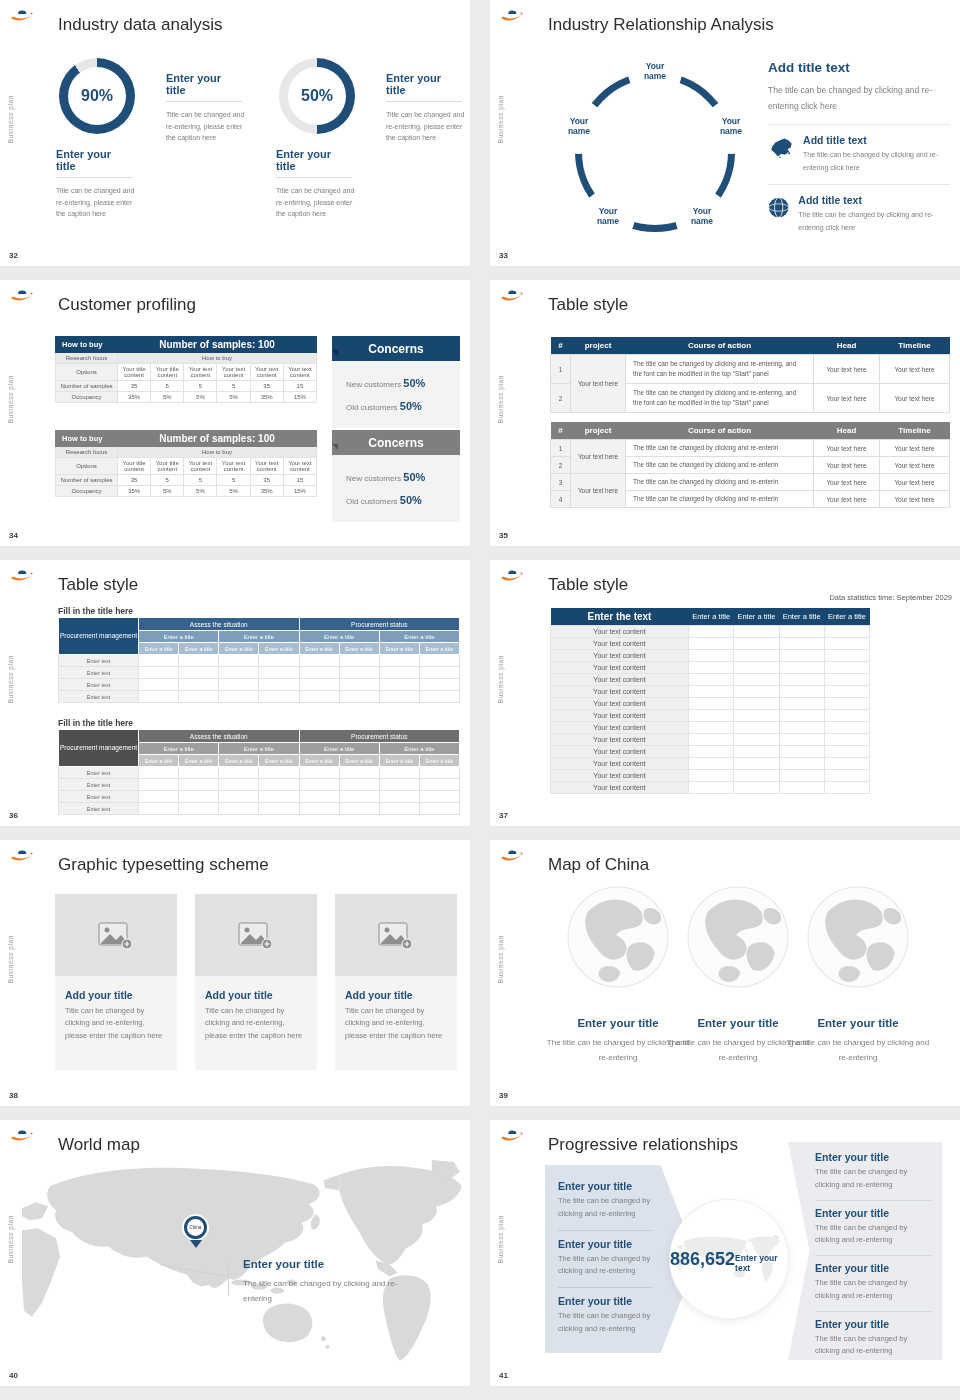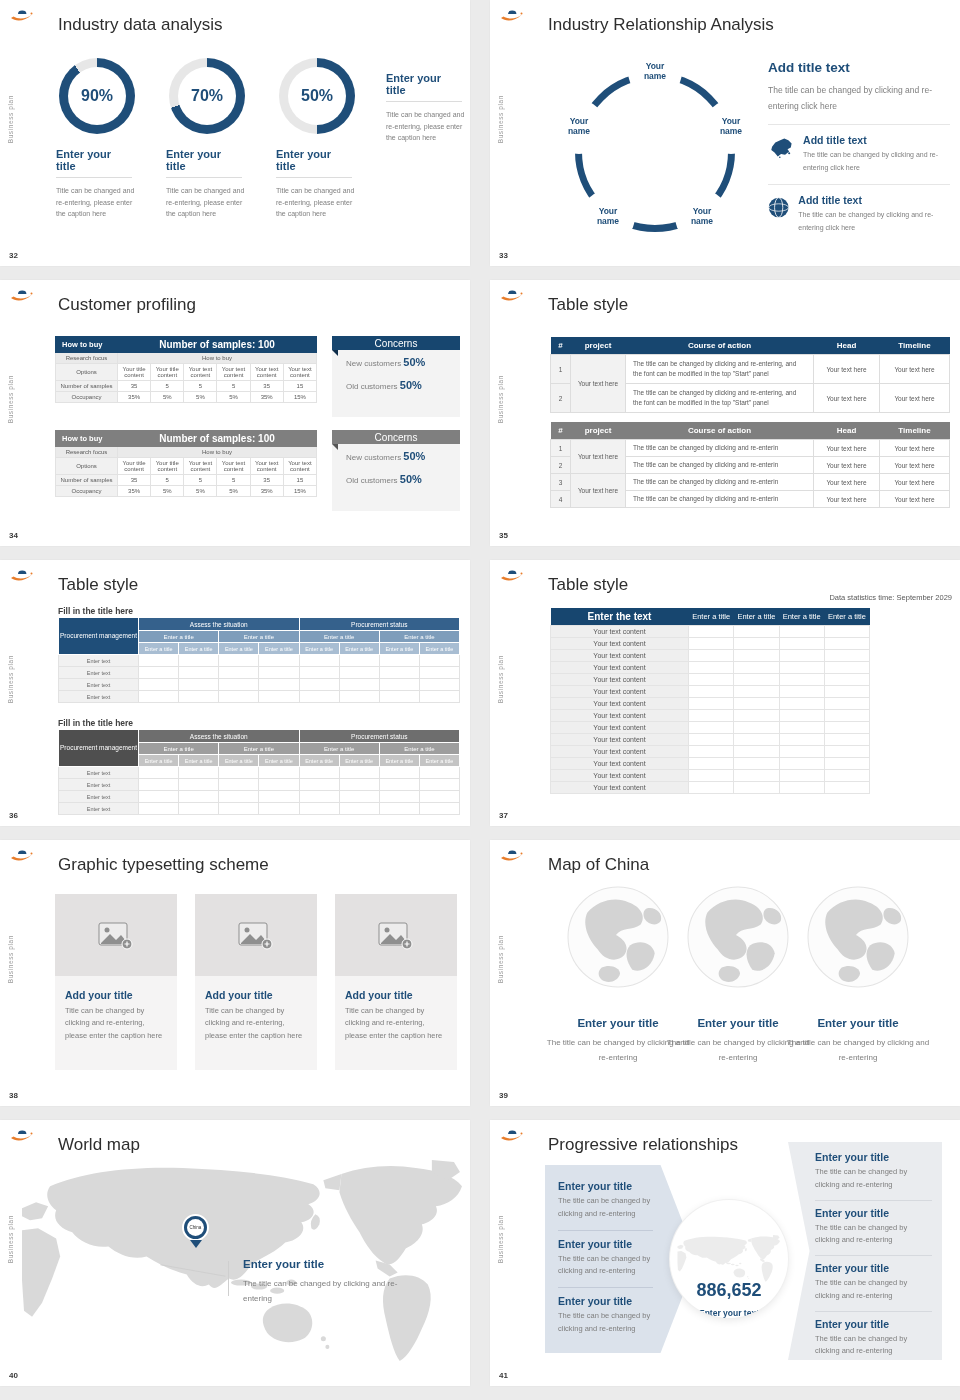--- a/index.html
+++ b/index.html
@@ -33,25 +33,25 @@
 
 .t34{position:absolute;border-collapse:collapse;width:262px;font-size:6px;color:#595959;text-align:center;table-layout:fixed}
 .t34 td{border:1px solid #e2e2e2;padding:2px 1px}
 .t34 .h1,.t34 .h2{background:#17466F;color:#fff;border-color:#17466F;font-weight:bold;height:15px}
 .t34 .h1{font-size:7.5px;text-align:left;padding-left:6px}
 .t34 .h2{font-size:10px}
 .t34.gy .h1,.t34.gy .h2{background:#7f7f7f;border-color:#7f7f7f}
 .t34 .sub td{background:#eaeaea;height:11px}
 .t34 .lbl{background:#f1f1f1}
 .cpanel{position:absolute;width:128px}
-.chead{position:relative;height:14px;background:#17466F;color:#fff;font-size:10px;font-weight:normal;display:flex;align-items:center;justify-content:center}
+.chead{position:relative;height:25px;background:#17466F;color:#fff;font-size:12px;font-weight:bold;display:flex;align-items:center;justify-content:center}
 .chead::after{content:"";position:absolute;left:0;top:14px;border:3px solid transparent;border-top-color:#0e2d4a;border-right-color:#0e2d4a}
 .cpanel.gy .chead{background:#7f7f7f}
 .cpanel.gy .chead::after{border-top-color:#565656;border-right-color:#565656}
-.cbody{background:#f3f3f3;height:67px;padding:1px 0 0 14px;font-size:8px;color:#7f7f7f;line-height:2.1}
+.cbody{background:#f3f3f3;height:67px;padding:11px 0 0 14px;font-size:8px;color:#7f7f7f;line-height:2.1}
 .cbody b{font-size:11px;color:#1F4E79}
 
 .t35{position:absolute;left:60px;border-collapse:collapse;width:400px;font-size:6.5px;color:#595959;table-layout:fixed}
 .t35 th{background:#17466F;color:#fff;font-size:8px;padding:4px 2px;height:16px}
 .t35.gy th{background:#7f7f7f}
 .t35 td{border:1px solid #ddd;padding:3px;text-align:center}
 .t35 td.crs{text-align:left;padding:3px 7px;line-height:1.55}
 .t35 .lbl{background:#f2f2f2}
 .t35 tr.tall td{height:29px}
 .t35 tr.short td{height:17px}
@@ -99,21 +99,21 @@
 .co40 .d{font-size:8px;color:#7f7f7f;line-height:1.9;margin-top:6px}
 
 .p41l{position:absolute;left:55px;top:45px;width:152px;height:188px;background:#dbe2eb;clip-path:polygon(0 0,76% 0,100% 50%,76% 100%,0 100%);padding:8px 44px 0 13px}
 .p41l .it{padding:7px 0 9px;border-bottom:1px solid #c3cbd8}
 .p41l .it:last-child{border-bottom:none}
 .p41r{position:absolute;left:298px;top:22px;width:154px;height:218px;background:#eaecef;clip-path:polygon(0 0,100% 0,100% 100%,0 100%,14% 50%);padding:3px 10px 0 27px}
 .p41r .it{padding:6px 0 8px;border-bottom:1px solid #d6d9de}
 .p41r .it:last-child{border-bottom:none}
 .it .pt{font-size:10.5px;font-weight:bold;color:#1F4E79;margin-bottom:3px}
 .it .pd{font-size:7.5px;color:#7f7f7f;line-height:1.7}
-.circ41{position:absolute;left:180px;top:80px;width:118px;height:118px;border-radius:50%;background:#fff;box-shadow:0 0 0 1px #f0f0f0,0 2px 8px rgba(0,0,0,.1);display:flex;flex-direction:column;align-items:center;justify-content:flex-end;z-index:2;overflow:hidden}
+.circ41{position:absolute;left:180px;top:80px;width:118px;height:118px;border-radius:50%;background:#fff;box-shadow:0 0 0 1px #f0f0f0,0 2px 8px rgba(0,0,0,.1);display:flex;align-items:center;justify-content:flex-end;z-index:2;overflow:hidden}
 .circ41 .big{font-size:18px;font-weight:bold;color:#1F4E79;z-index:1}
 .circ41 .lab{font-size:8.5px;font-weight:bold;color:#1F4E79;margin-top:7px;z-index:1}
 .circ41 svg{position:absolute;left:7px;top:35px;width:104px;height:48px;opacity:.5}
 .hiddefs{position:absolute;width:0;height:0}
 </style>
 </head>
 <body>
 
 <svg class="hiddefs">
     <defs>
@@ -170,24 +170,20 @@
   <div class="stitle">Industry data analysis</div>
   <div class="dcol" style="left:44px">
     <div class="donut" style="background: conic-gradient(rgb(31, 78, 121) 0deg, rgb(31, 78, 121) 90%, rgb(231, 231, 231) 90%, rgb(231, 231, 231) 100%);">
         <i></i>
         <b>90%</b>
       </div>
     <div class="dtitle">Enter your title</div>
     <div class="dcap">Title can be changed and re-entering, please enter the caption here</div>
   </div>
   <div class="dcol" style="left:154px">
-    <div class="donut" style="background: conic-gradient(rgb(31, 78, 121) 0deg, rgb(31, 78, 121) 70%, rgb(231, 231, 231) 70%, rgb(231, 231, 231) 100%);">
-        <i></i>
-        <b>70%</b>
-      </div>
     <div class="dtitle">Enter your title</div>
     <div class="dcap">Title can be changed and re-entering, please enter the caption here</div>
   </div>
   <div class="dcol" style="left:264px">
     <div class="donut" style="background: conic-gradient(rgb(31, 78, 121) 0deg, rgb(31, 78, 121) 50%, rgb(231, 231, 231) 50%, rgb(231, 231, 231) 100%);">
         <i></i>
         <b>50%</b>
       </div>
     <div class="dtitle">Enter your title</div>
     <div class="dcap">Title can be changed and re-entering, please enter the caption here</div>

